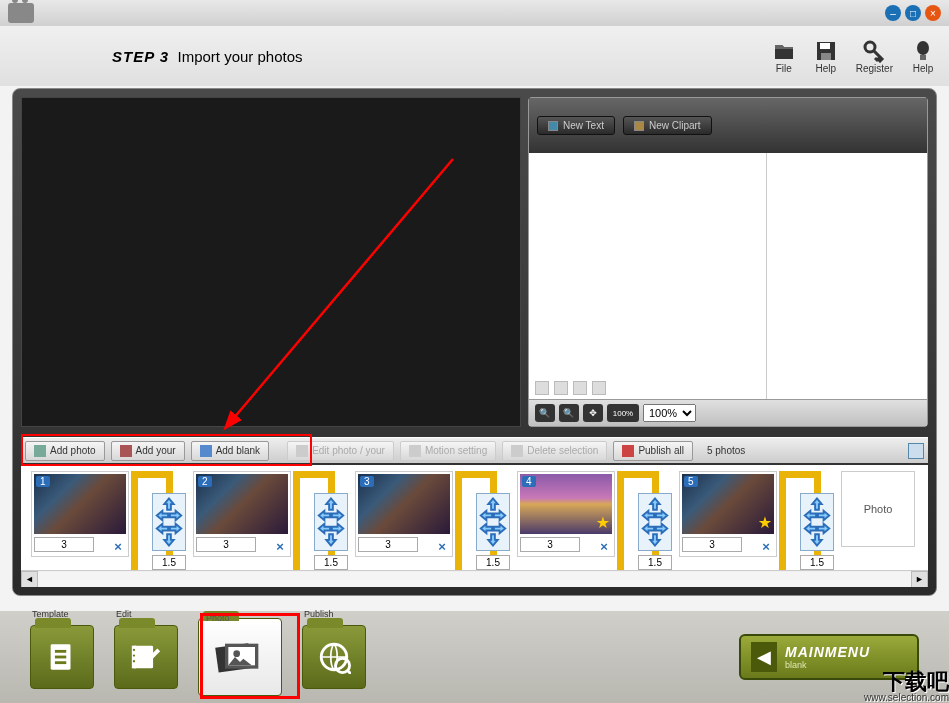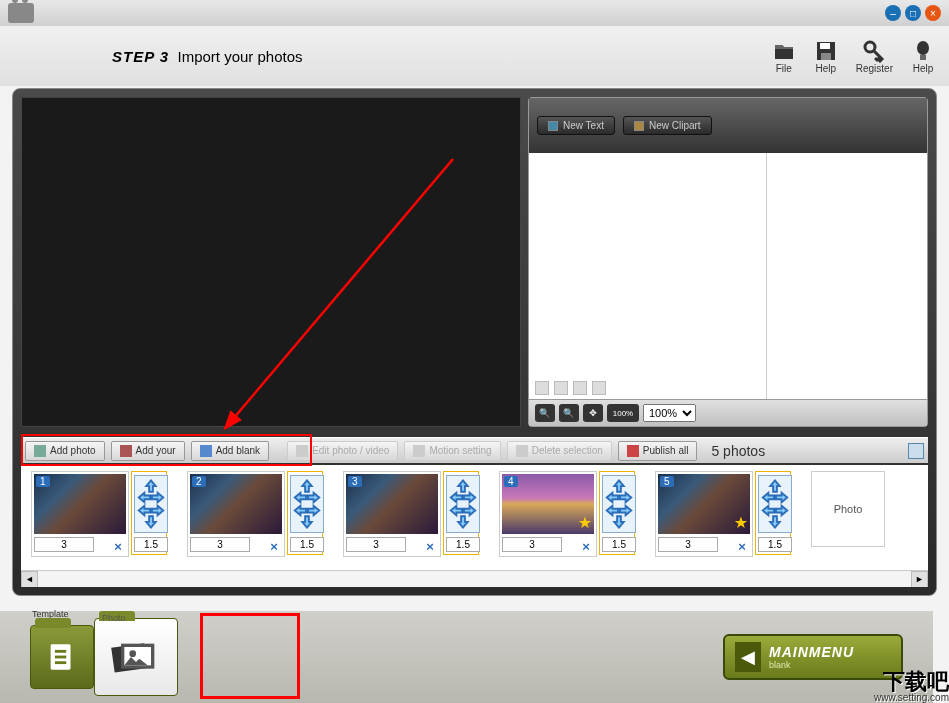--- a/index.html
+++ b/index.html
@@ -31,41 +31,41 @@
 .mini-ico{width:14px;height:14px;background:#ddd;border:1px solid #bbb}
 .side-bottom{background:linear-gradient(#e0e0e0,#c0c0c0);display:flex;align-items:center;gap:4px;padding:4px 6px;border-top:1px solid #999}
 .zoom-ico{width:20px;height:18px;background:#333;border-radius:3px;display:flex;align-items:center;justify-content:center;color:#fff;font-size:9px;cursor:pointer}
 .zoom-select{font-size:11px;padding:1px}
 .toolbar{position:absolute;left:8px;right:8px;top:348px;height:26px;background:linear-gradient(#eee,#ccc);border-top:1px solid #fff;display:flex;align-items:center;padding:4px 4px;gap:6px}
 .redbox1{position:absolute;left:8px;top:345px;width:291px;height:32px;border:2px solid red;pointer-events:none;z-index:5}
 .tb-btn{background:linear-gradient(#f5f5f5,#d8d8d8);border:1px solid #999;border-radius:2px;font-size:10px;padding:3px 8px;cursor:pointer;display:flex;align-items:center;gap:4px;color:#333}
 .tb-btn.disabled{color:#aaa;border-color:#ccc}
 .tb-btn .ico{width:12px;height:12px;background:#7a9;}
 .tb-spacer{flex:1}
-.photo-count{font-size:14px;color:#333;margin:12px 8px}
+.photo-count{font-size:10px;color:#333;margin:12px 8px}
 .expand-ico{width:16px;height:16px;background:#cde;border:1px solid #58a;cursor:pointer}
 .thumb-strip{position:absolute;left:8px;right:8px;top:376px;bottom:8px;background:#fff;overflow:hidden}
 .thumbs{display:flex;gap:20px;padding:6px 10px;height:108px}
 .thumb-group{display:flex;align-items:flex-start;gap:2px}
 .thumb-card{width:98px;border:1px solid #ccc;background:#fff;padding:2px;position:relative}
 .thumb-num{position:absolute;left:4px;top:4px;background:#2b6db8;color:#fff;font-size:10px;padding:0 4px;border-radius:2px;z-index:2}
 .thumb-img{width:92px;height:60px;background:linear-gradient(135deg,#1a2f4a 0%,#3a5a7a 30%,#6a4a3a 50%,#2a1a3a 100%);position:relative;overflow:hidden}
 .thumb-img.city{background:linear-gradient(#8a5aa8 0%,#c878b8 40%,#d8a858 50%,#4a3a6a 100%)}
 .star{position:absolute;bottom:2px;right:2px;color:#ffcc00;font-size:16px}
 .thumb-dur{width:60px;margin:3px auto 2px;border:1px solid #aaa;font-size:10px;text-align:center;padding:1px;background:#fff}
 .thumb-x{position:absolute;bottom:3px;right:3px;width:14px;height:14px;color:#2b6db8;font-size:13px;font-weight:bold;text-align:center;cursor:pointer}
-.arrows-card{width:36px;border:1px solid #eab308;background:#fff;padding:2px;text-align:center}
+.arrows-card{width:36px;border:7px solid #eab308;background:#fff;padding:14px;text-align:center}
 .arrows-grid{width:34px;height:58px;margin:1px auto;background:#e8f2fb;border:1px solid #8ac;position:relative}
 .arrows-grid svg{width:100%;height:100%}
 .arrows-dur{width:34px;margin:4px auto 0;border:1px solid #aaa;font-size:10px;text-align:center;padding:1px;background:#fff}
 .blank-card{width:74px;height:76px;border:1px solid #ccc;display:flex;align-items:center;justify-content:center;font-size:11px;color:#555;background:#fff}
 .h-scroll{position:absolute;left:0;right:0;bottom:0;height:17px;background:#f0f0f0;border-top:1px solid #ccc;display:flex;align-items:center}
 .scroll-arrow{width:17px;height:17px;background:#e0e0e0;border:1px solid #bbb;text-align:center;font-size:9px;line-height:15px;cursor:pointer}
 .scroll-track{flex:1;height:15px;background:#f4f4f4;position:relative}
-.footer{position:absolute;left:0;right:16px;bottom:0;height:92px;background:linear-gradient(#d0cfc9,#b8b7b0);display:flex;align-items:center;padding:0 30px;}
+.footer{position:absolute;left:0;right:0;bottom:0;height:92px;background:linear-gradient(#d0cfc9,#b8b7b0);display:flex;align-items:center;padding:0 30px;gap:20px}
 .nav-tab{width:64px;height:64px;border-radius:4px;position:relative;cursor:pointer;display:flex;align-items:center;justify-content:center}
 .nav-tab .fold{position:absolute;inset:0;background:linear-gradient(#8a9a3a,#5a6a1a);border-radius:4px;border:1px solid #4a5a0a}
 .nav-tab .fold::before{content:"";position:absolute;top:-8px;left:4px;width:36px;height:10px;background:#7a8a2a;border-radius:3px 3px 0 0}
 .nav-tab.active .fold{background:linear-gradient(#fff,#ddd)}
 .nav-label{position:absolute;top:-16px;left:2px;font-size:9px;color:#333}
 .nav-tab.active .nav-label{color:#fff;top:-5px;left:8px;z-index:2}
 .nav-icon{position:relative;z-index:2;color:#fff;font-size:28px}
 .redbox2{position:absolute;left:200px;bottom:4px;width:100px;height:86px;border:3px solid red;pointer-events:none;z-index:5}
 .mainmenu-btn{margin-left:auto;width:180px;height:46px;background:linear-gradient(#9aaa3a,#6a7a1a);border:2px solid #3a4a0a;border-radius:6px;display:flex;align-items:center;color:#fff;cursor:pointer;padding:0 10px;gap:8px}
 .mainmenu-btn .chev{width:26px;height:30px;background:#4a5a0a;display:flex;align-items:center;justify-content:center;font-size:18px}
@@ -173,21 +173,21 @@
         <span class="ico" style="background:#a55"></span>
         <span>Add your</span>
       </div>
     <div class="tb-btn">
         <span class="ico" style="background:#58c"></span>
         <span>Add blank</span>
       </div>
     <div style="width:6px"></div>
     <div class="tb-btn disabled">
         <span class="ico" style="background:#ccc"></span>
-        <span>Edit photo / video</span>
+        <span>Edit photo / your</span>
       </div>
     <div class="tb-btn disabled">
         <span class="ico" style="background:#ccc"></span>
         <span>Motion setting</span>
       </div>
     <div class="tb-btn disabled">
         <span class="ico" style="background:#ccc"></span>
         <span>Delete selection</span>
       </div>
     <div class="tb-btn">
@@ -299,38 +299,60 @@
   <div class="nav-tab">
     <span class="nav-label">Template</span>
     <div class="fold"></div>
     <svg class="nav-icon" width="34" height="34" viewBox="0 0 24 24">
         <rect x="4" y="3" width="14" height="18" fill="#fff" rx="1"></rect>
         <line x1="7" y1="8" x2="15" y2="8" stroke="#6a7a1a" stroke-width="2"></line>
         <line x1="7" y1="12" x2="15" y2="12" stroke="#6a7a1a" stroke-width="2"></line>
         <line x1="7" y1="16" x2="15" y2="16" stroke="#6a7a1a" stroke-width="2"></line>
       </svg>
   </div>
+  <div class="nav-tab">
+    <span class="nav-label">Edit</span>
+    <div class="fold"></div>
+    <svg class="nav-icon" width="34" height="34" viewBox="0 0 24 24">
+        <rect x="3" y="4" width="14" height="16" fill="#fff" rx="1"></rect>
+        <rect x="2" y="4" width="3" height="16" fill="#fff"></rect>
+        <circle cx="3.5" cy="7" r="0.8" fill="#6a7a1a"></circle>
+        <circle cx="3.5" cy="11" r="0.8" fill="#6a7a1a"></circle>
+        <circle cx="3.5" cy="15" r="0.8" fill="#6a7a1a"></circle>
+        <path d="M20 6l-8 8-1 3 3-1 8-8z" fill="#fff"></path>
+      </svg>
+  </div>
   <div class="nav-tab active" style="width:84px;height:78px">
     <div class="fold" style="background:linear-gradient(#fff,#e8e8e8)"></div>
     <span class="nav-label" style="color:#555">Photo</span>
     <svg class="nav-icon" width="50" height="44" viewBox="0 0 30 24">
         <rect x="1" y="5" width="20" height="15" fill="#333" transform="rotate(-8 11 12)"></rect>
         <rect x="6" y="4" width="20" height="15" fill="#555"></rect>
         <rect x="8" y="6" width="16" height="11" fill="#fff"></rect>
         <circle cx="13" cy="10" r="2" fill="#555"></circle>
         <path d="M8 17l4-5 3 3 2-2 5 4z" fill="#555"></path>
       </svg>
   </div>
+  <div class="nav-tab">
+    <span class="nav-label">Publish</span>
+    <div class="fold"></div>
+    <svg class="nav-icon" width="34" height="34" viewBox="0 0 24 24">
+        <circle cx="12" cy="12" r="9" fill="none" stroke="#fff" stroke-width="2"></circle>
+        <path d="M12 3a9 9 0 010 18M3 12h18M12 3c3 3 3 15 0 18M12 3c-3 3-3 15 0 18" fill="none" stroke="#fff" stroke-width="1.2"></path>
+        <circle cx="18" cy="18" r="5" fill="none" stroke="#fff" stroke-width="2"></circle>
+        <line x1="21" y1="21" x2="24" y2="24" stroke="#fff" stroke-width="2"></line>
+      </svg>
+  </div>
   <div class="mainmenu-btn">
     <div class="chev">◀</div>
     <div>
       <div style="font-weight:bold;font-style:italic;font-size:14px;letter-spacing:1px">MAINMENU</div>
       <div style="font-size:9px;color:#dfe8b0">blank</div>
     </div>
   </div>
 </div>
 
 <div class="redbox2"></div>
 
 <div class="watermark">
   <span>下载吧</span>
-  <small>www.setting.com</small>
+  <small>www.selection.com</small>
 </div>
 
 </body></html>

